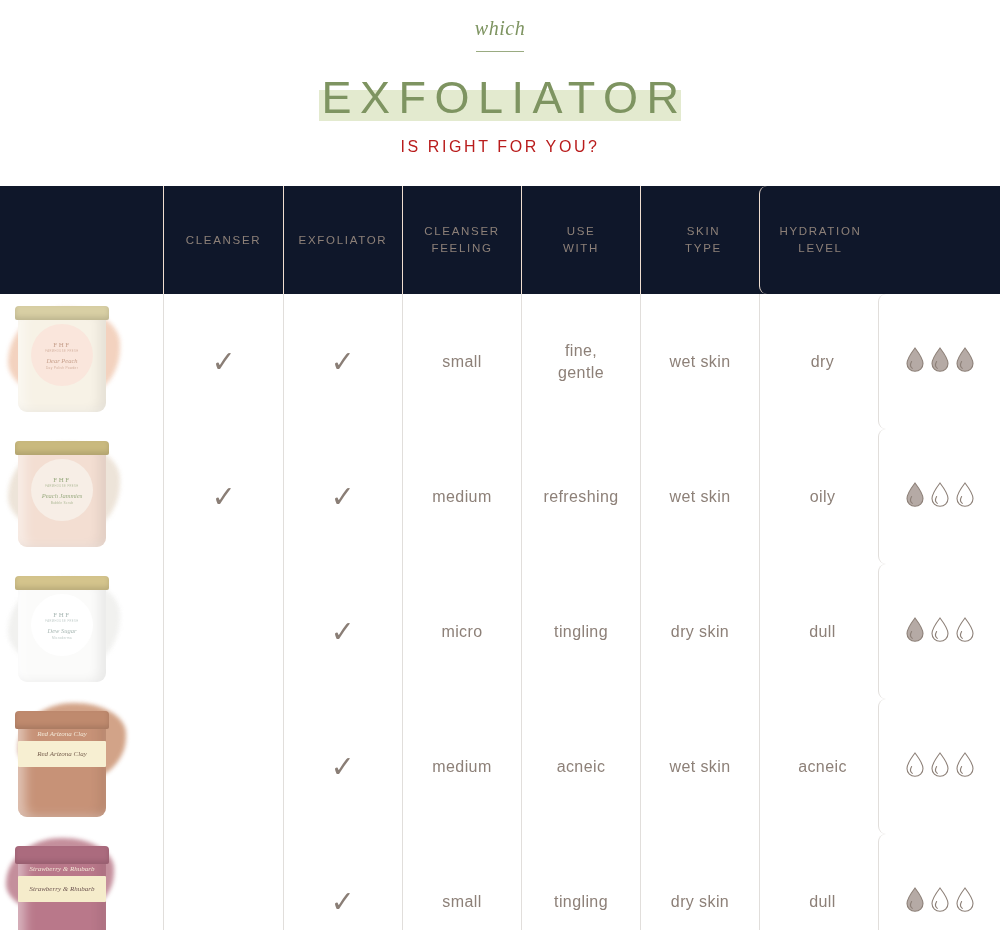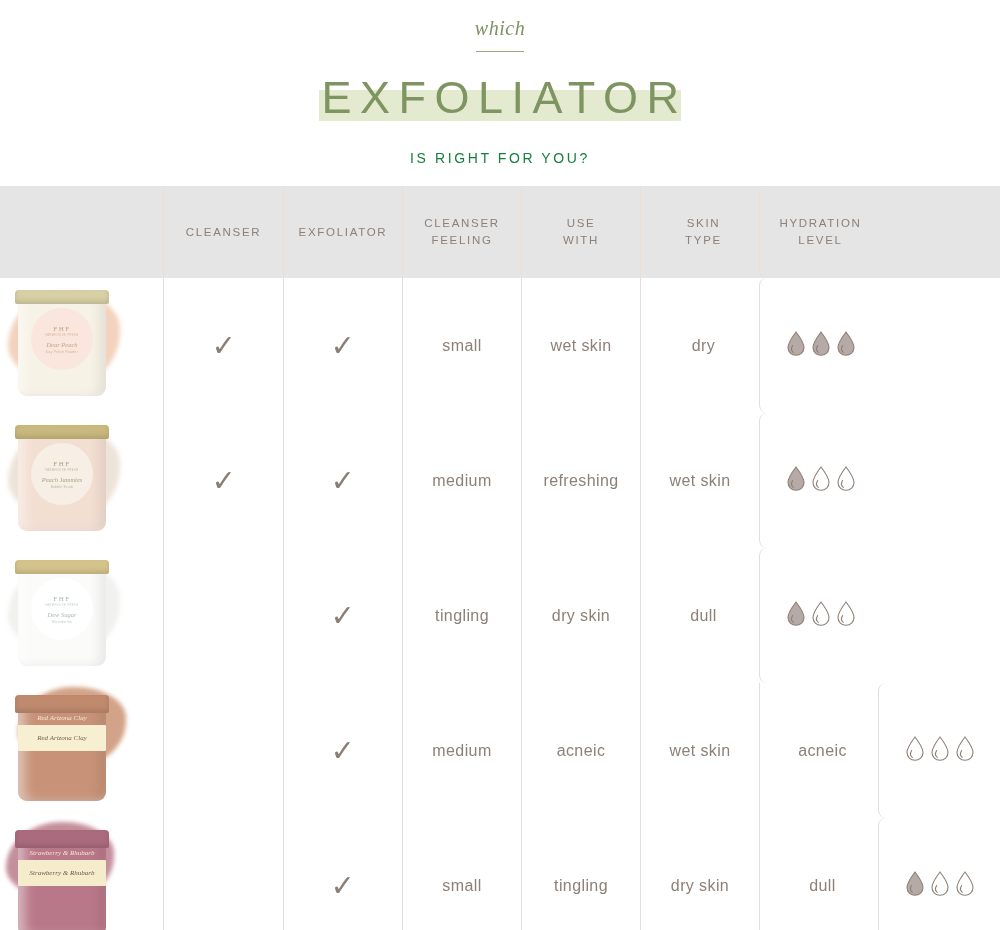--- a/index.html
+++ b/index.html
@@ -60,43 +60,43 @@
     font-family: "Liberation Sans", sans-serif;
     font-weight: 400;
     font-size: 45px;
     letter-spacing: 8.5px;
     color: #7e9461;
     line-height: 1;
     padding-left: 9px;
   }
 
   .subtitle {
-    margin-top: 22px;
-    font-size: 14px;
+    margin-top: 10px;
+    font-size: 16px;
     letter-spacing: 2.6px;
-    color: #15803d;
+    color: #b91c1c;
     font-weight: 400;
   }
 
   
   .table {
     position: absolute;
     left: 0;
     top: 186px;
     width: 1000px;
   }
 
   .row {
     display: flex;
     width: 1000px;
   }
 
   .thead {
-    background: #e5e5e5;
-    height: 92px;
+    background: #0f172a;
+    height: 108px;
   }
 
   
   .c-product   { width: 163px; flex: 0 0 163px; }
   .c-cleanser  { width: 120px; flex: 0 0 120px; }
   .c-exfol     { width: 119px; flex: 0 0 119px; }
   .c-grain     { width: 119px; flex: 0 0 119px; }
   .c-feeling   { width: 119px; flex: 0 0 119px; }
   .c-usewith   { width: 119px; flex: 0 0 119px; }
   .c-skin      { width: 119px; flex: 0 0 119px; padding-left: 7px; }
@@ -301,20 +301,23 @@
     </div>
 
     <div class="cell c-exfol divider">
       <span class="check">✓</span>
     </div>
 
     <div class="cell c-grain divider">
       <span class="cell-text">small</span>
     </div>
 
+    <div class="cell c-feeling divider">
+      <span class="cell-text"><span>fine,</span><br><span>gentle</span></span>
+    </div>
 
     <div class="cell c-usewith divider">
       <span class="cell-text">wet skin</span>
     </div>
 
     <div class="cell c-skin divider">
       <span class="cell-text">dry</span>
     </div>
 
     <div class="cell c-hydration divider">
@@ -373,20 +376,23 @@
     </div>
 
     <div class="cell c-feeling divider">
       <span class="cell-text"><span>refreshing</span></span>
     </div>
 
     <div class="cell c-usewith divider">
       <span class="cell-text">wet skin</span>
     </div>
 
+    <div class="cell c-skin divider">
+      <span class="cell-text">oily</span>
+    </div>
 
     <div class="cell c-hydration divider">
       <span class="drops">
             <span class="drop">
     <svg width="22" height="27" viewBox="0 0 22 27">
       <path d="M11 2 C11 2 3 12.5 3 17.6 C3 22.2 6.6 25.3 11 25.3 C15.4 25.3 19 22.2 19 17.6 C19 12.5 11 2 11 2 Z" fill="#b5aaa5" stroke="#8d8078" stroke-width="1.1"></path>
       <path d="M7.6 15.6 C6.1 18.2 6.3 21 8.3 22.4" fill="none" stroke="#8d8078" stroke-width="1.1" stroke-linecap="round"></path>
     </svg>
   </span>
             <span class="drop">
@@ -425,20 +431,23 @@
     </div>
 
     <div class="cell c-cleanser divider">
       
     </div>
 
     <div class="cell c-exfol divider">
       <span class="check">✓</span>
     </div>
 
+    <div class="cell c-grain divider">
+      <span class="cell-text">micro</span>
+    </div>
 
     <div class="cell c-feeling divider">
       <span class="cell-text"><span>tingling</span></span>
     </div>
 
     <div class="cell c-usewith divider">
       <span class="cell-text">dry skin</span>
     </div>
 
     <div class="cell c-skin divider">

